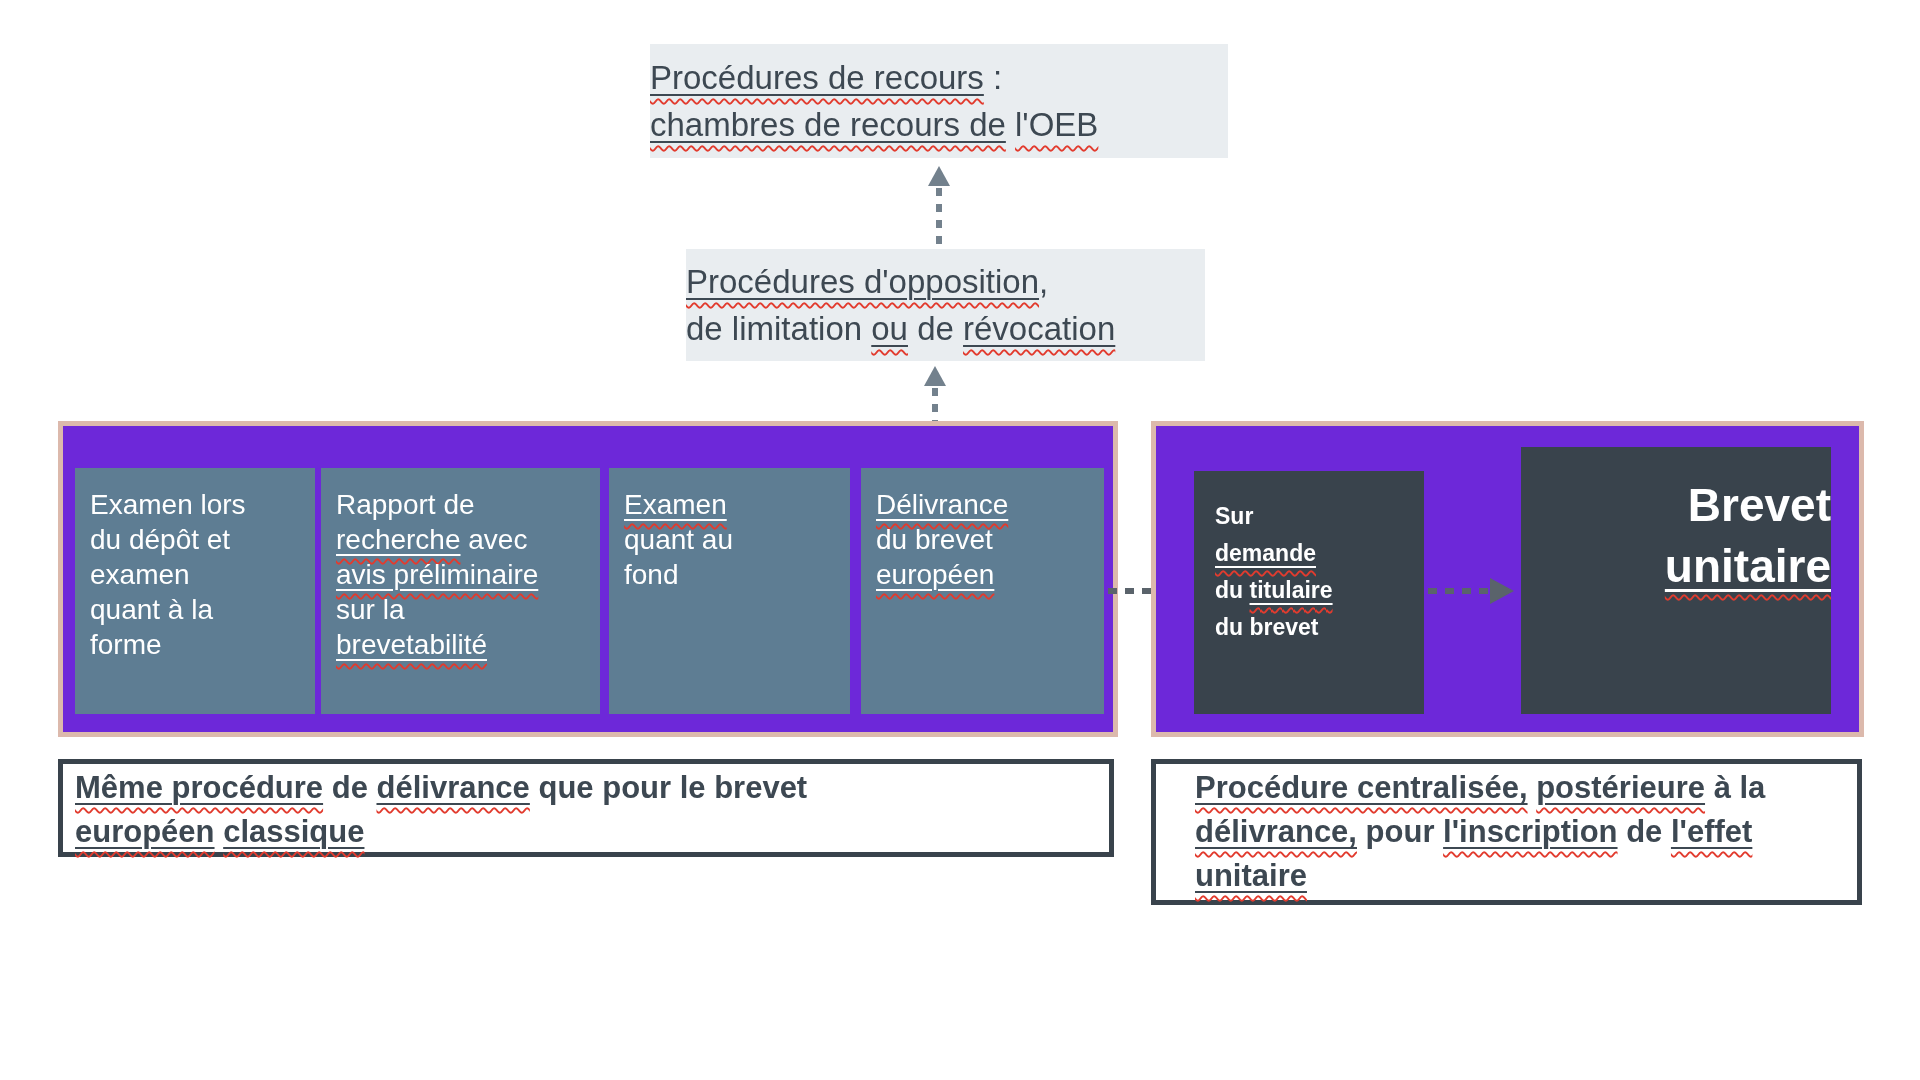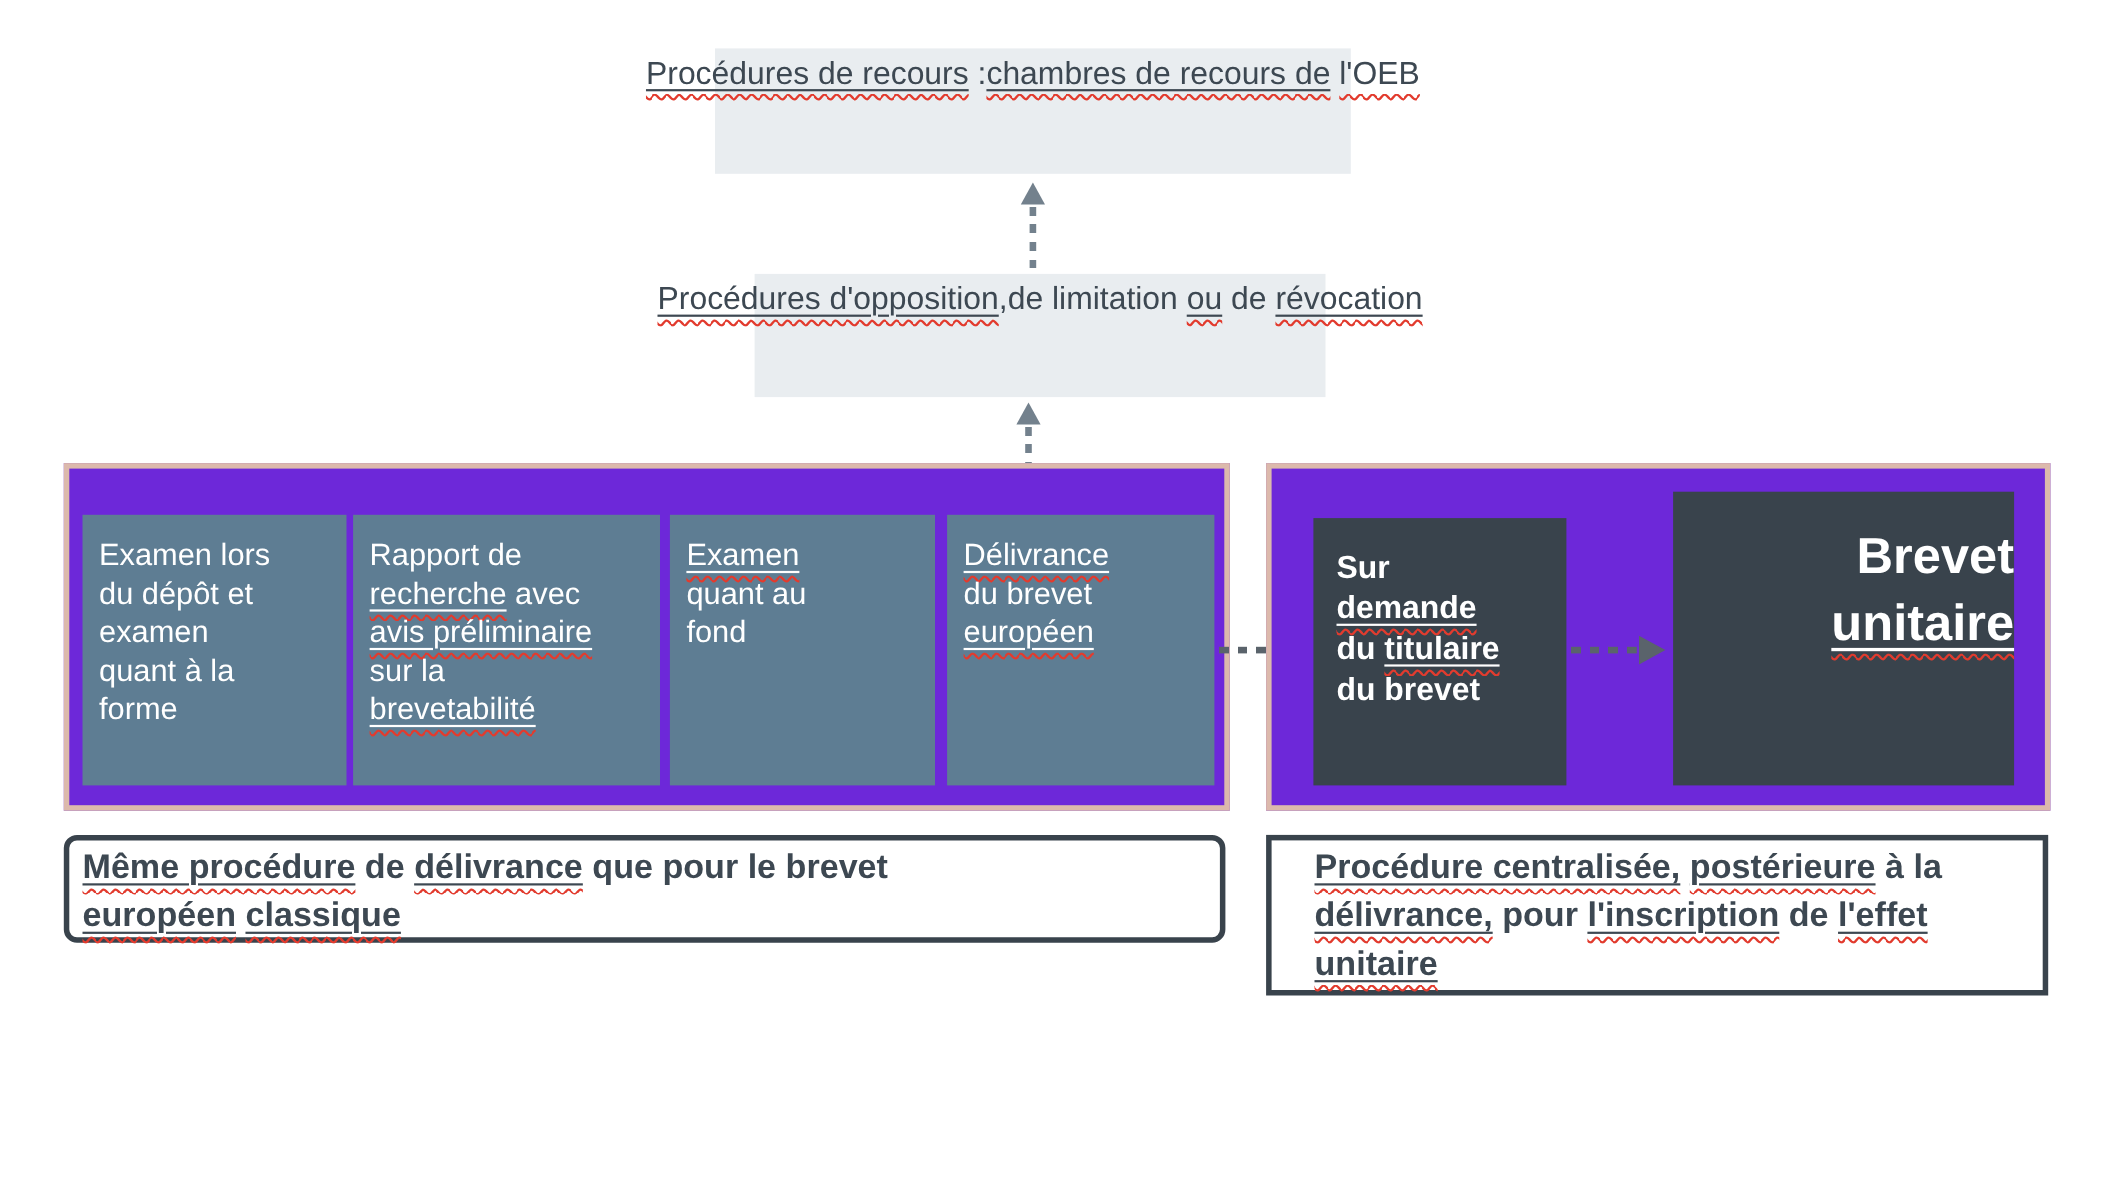--- a/index.html
+++ b/index.html
@@ -4,26 +4,26 @@
 <style>
   :root{
     --box-light-bg:#e9edf0; --box-blue-bg:#5e7d93; --box-dark-bg:#39434c;
     --container-border:#dcb9ac; --label-border:#39434c; --text-dark:#3d4852;
     --arrow-v:#73818d; --arrow-h:#5a636b; --squiggle:#e23b2e;
   }
   html,body{margin:0;padding:0;background:#ffffff;}
   #stage{position:relative;width:1920px;height:1080px;background:#fff;overflow:hidden;
          font-family:"Liberation Sans",sans-serif;}
   .node{position:absolute;box-sizing:border-box;}
-  .light{background:var(--box-light-bg);color:var(--text-dark);font-size:29px;line-height:47px;
-         display:flex;flex-direction:row;justify-content:center;text-align:left;}
+  .light{background:var(--box-light-bg);color:var(--text-dark);font-size:33px;line-height:47px;
+         display:flex;flex-direction:column;justify-content:center;text-align:left;}
   .blue{background:var(--box-blue-bg);color:#ffffff;font-size:28px;line-height:35px;
         padding:19px 8px 0 15px;}
   .dark{background:var(--box-dark-bg);color:#ffffff;font-weight:bold;}
-  .sur{font-size:29px;line-height:37px;padding:27px 6px 0 21px;}
+  .sur{font-size:23px;line-height:37px;padding:27px 6px 0 21px;}
   .brevet{font-size:46px;line-height:61px;text-align:right;padding-top:28px;}
   .frame{position:absolute;box-sizing:border-box;border:5px solid var(--container-border);background:#6d28d9;}
   .caption{position:absolute;box-sizing:border-box;background:#ffffff;border:5px solid var(--label-border);
            color:var(--text-dark);font-weight:bold;font-size:31px;line-height:44px;padding:2px 12px;}
   .u{text-decoration:underline;text-decoration-thickness:2px;text-underline-offset:5px;}
   .sq{text-decoration:underline wavy var(--squiggle);text-decoration-thickness:2px;text-underline-offset:9px;}
   .brevet .u{text-decoration-thickness:3px;text-underline-offset:7px;}
   .brevet .sq{text-underline-offset:12px;}
   .v-stem{position:absolute;width:6px;
           background-image:repeating-linear-gradient(to bottom,var(--arrow-v) 0 8px,transparent 8px 16px);}
@@ -103,21 +103,21 @@
         <div class="line"><span>Brevet</span></div>
         <div class="line"><span class="u"><span class="sq">unitaire</span></span></div>
       </div>
   </div>
 
   <div>
     <div class="h-stem" style="left:1428px;top:588px;width:60px;"></div>
     <div class="h-head" style="left:1490px;top:578px;"></div>
   </div>
 
-  <div class="caption" style="left:58px;top:759px;width:1056px;height:98px;border-radius:12px;">
+  <div class="caption" style="left:58px;top:759px;width:1056px;height:98px;">
       <div class="line"><span class="u"><span class="sq">Même procédure</span></span><span> de </span><span class="u"><span class="sq">délivrance</span></span><span> que pour le brevet</span></div>
       <div class="line"><span class="u"><span class="sq">européen</span></span><span> </span><span class="u"><span class="sq">classique</span></span></div>
     </div>
 
   <div class="caption" style="left:1151px;top:759px;width:711px;height:146px;padding-left:39px;">
       <div class="line"><span class="u"><span class="sq">Procédure centralisée,</span></span><span> </span><span class="u"><span class="sq">postérieure</span></span><span> à la</span></div>
       <div class="line"><span class="u"><span class="sq">délivrance,</span></span><span> pour </span><span class="u"><span class="sq">l'inscription</span></span><span> de </span><span class="u"><span class="sq">l'effet</span></span></div>
       <div class="line"><span class="u"><span class="sq">unitaire</span></span></div>
     </div>
 

